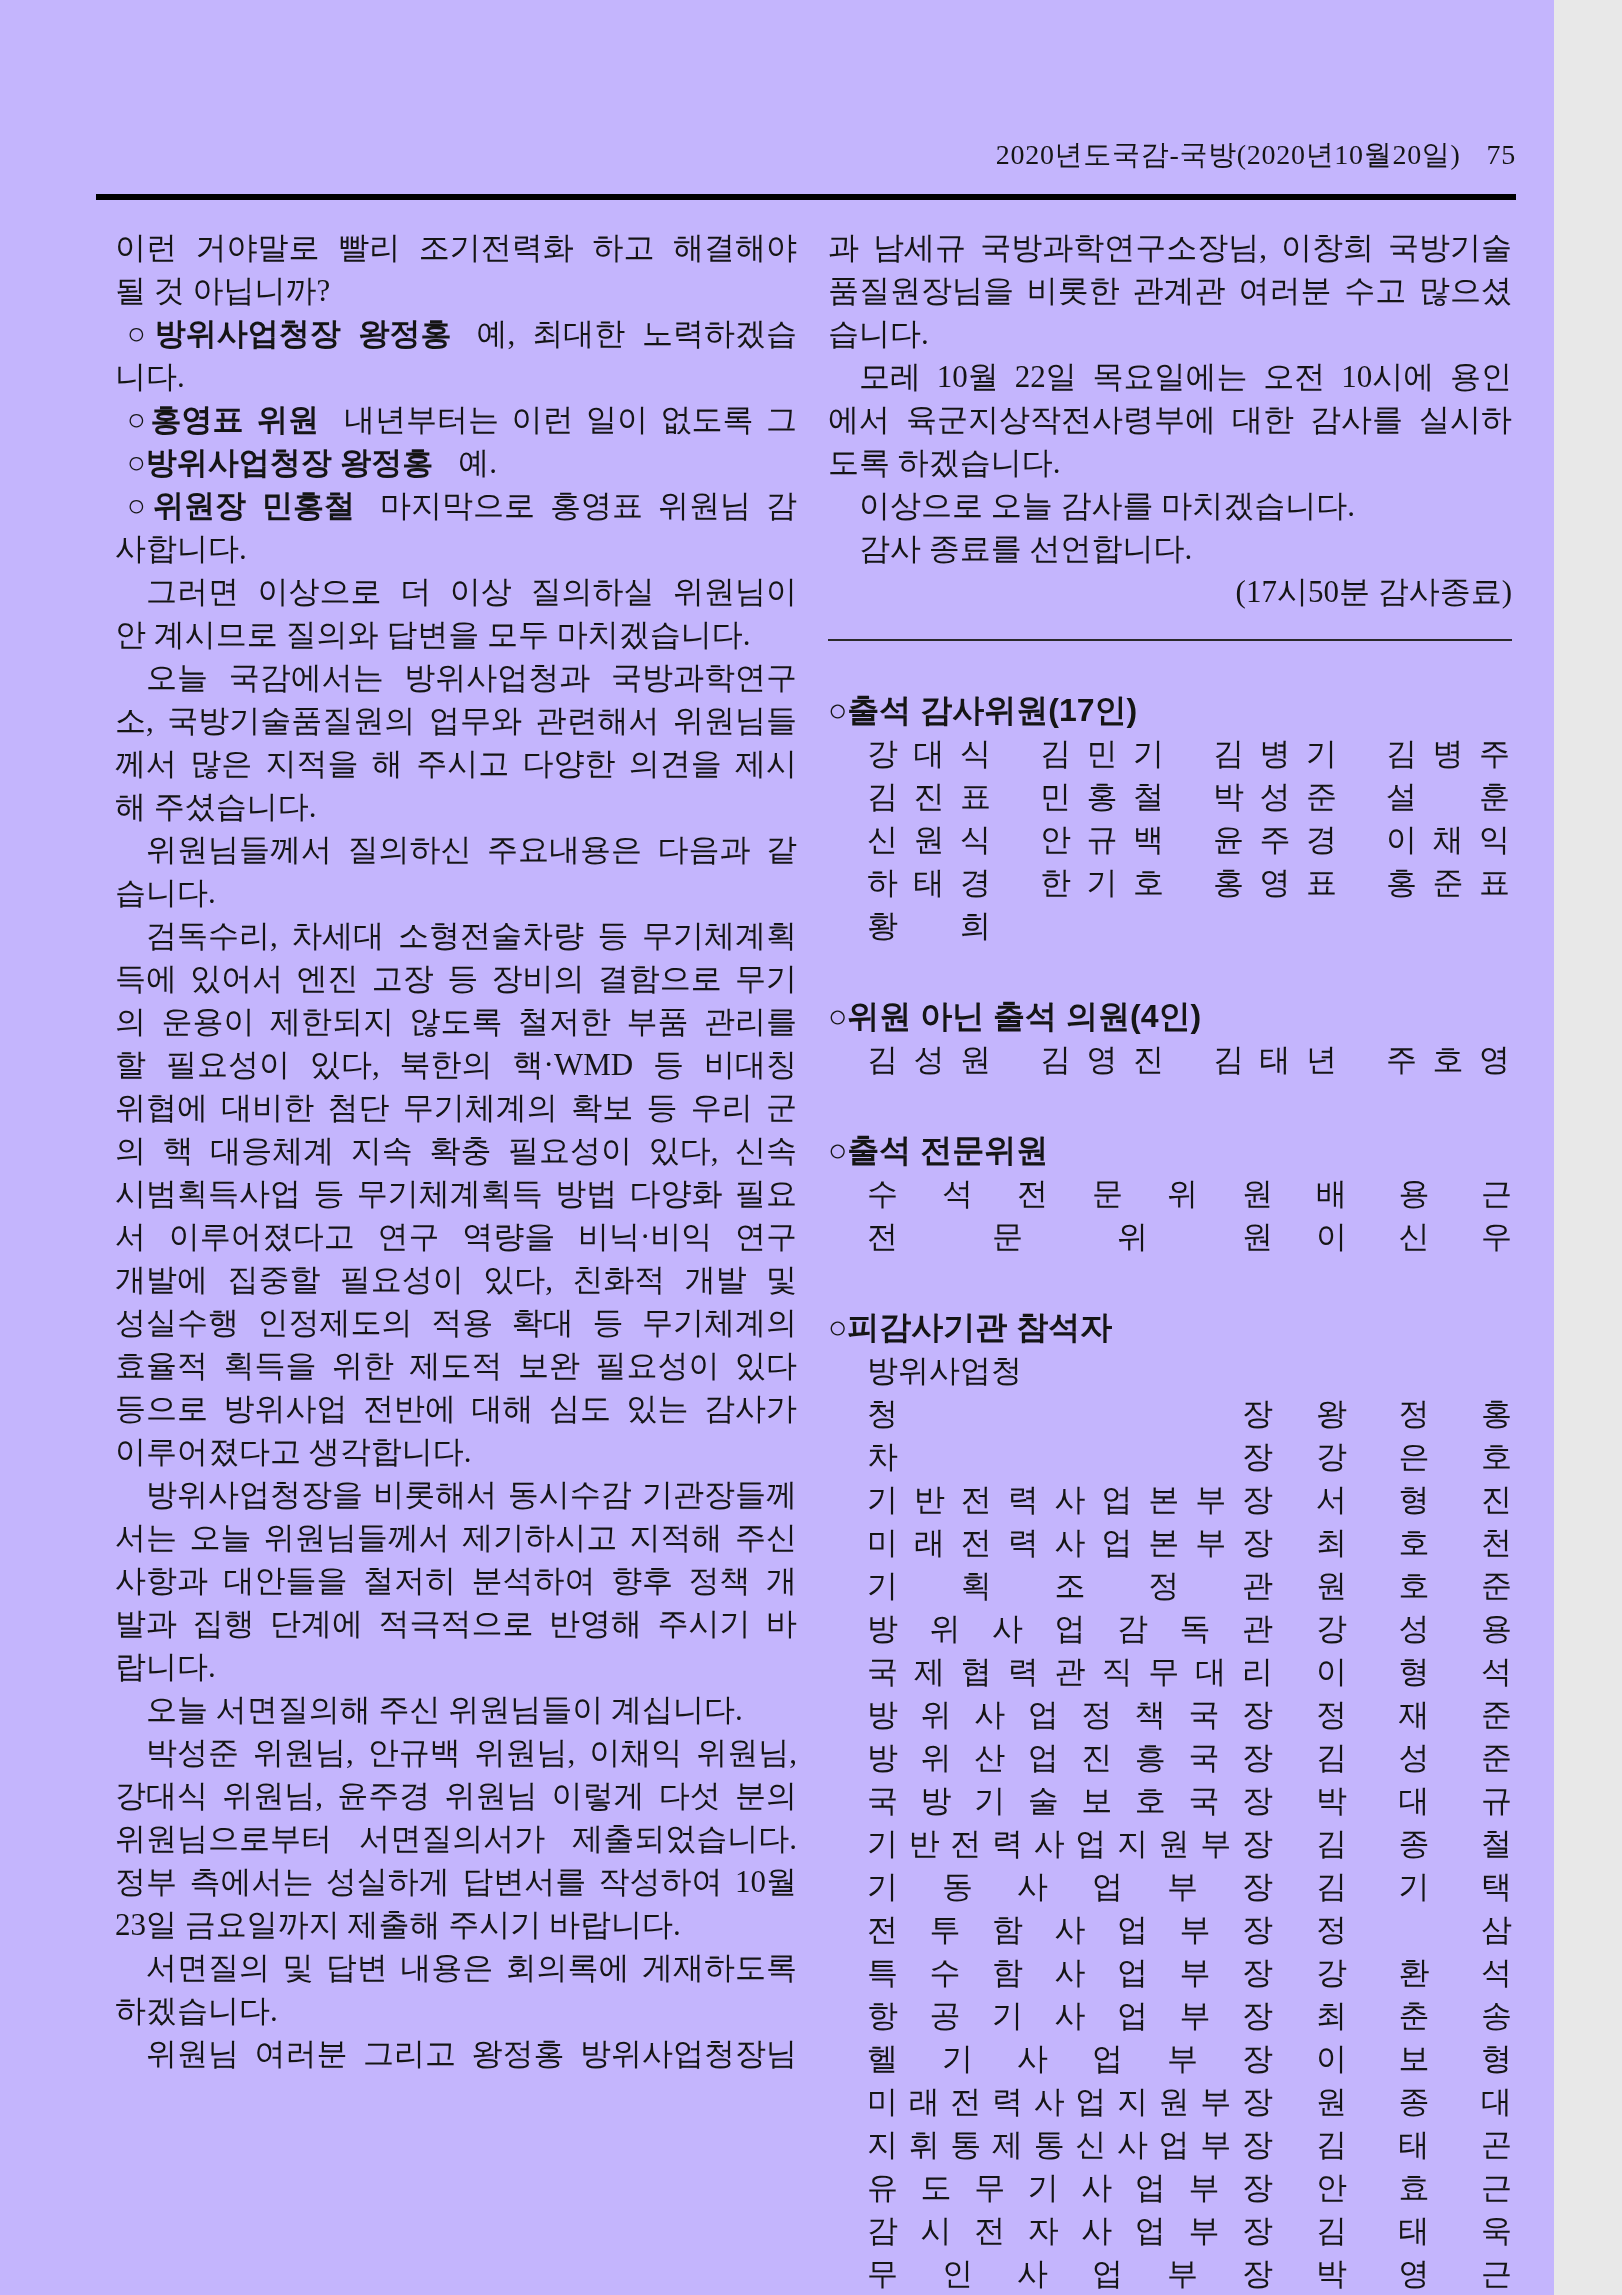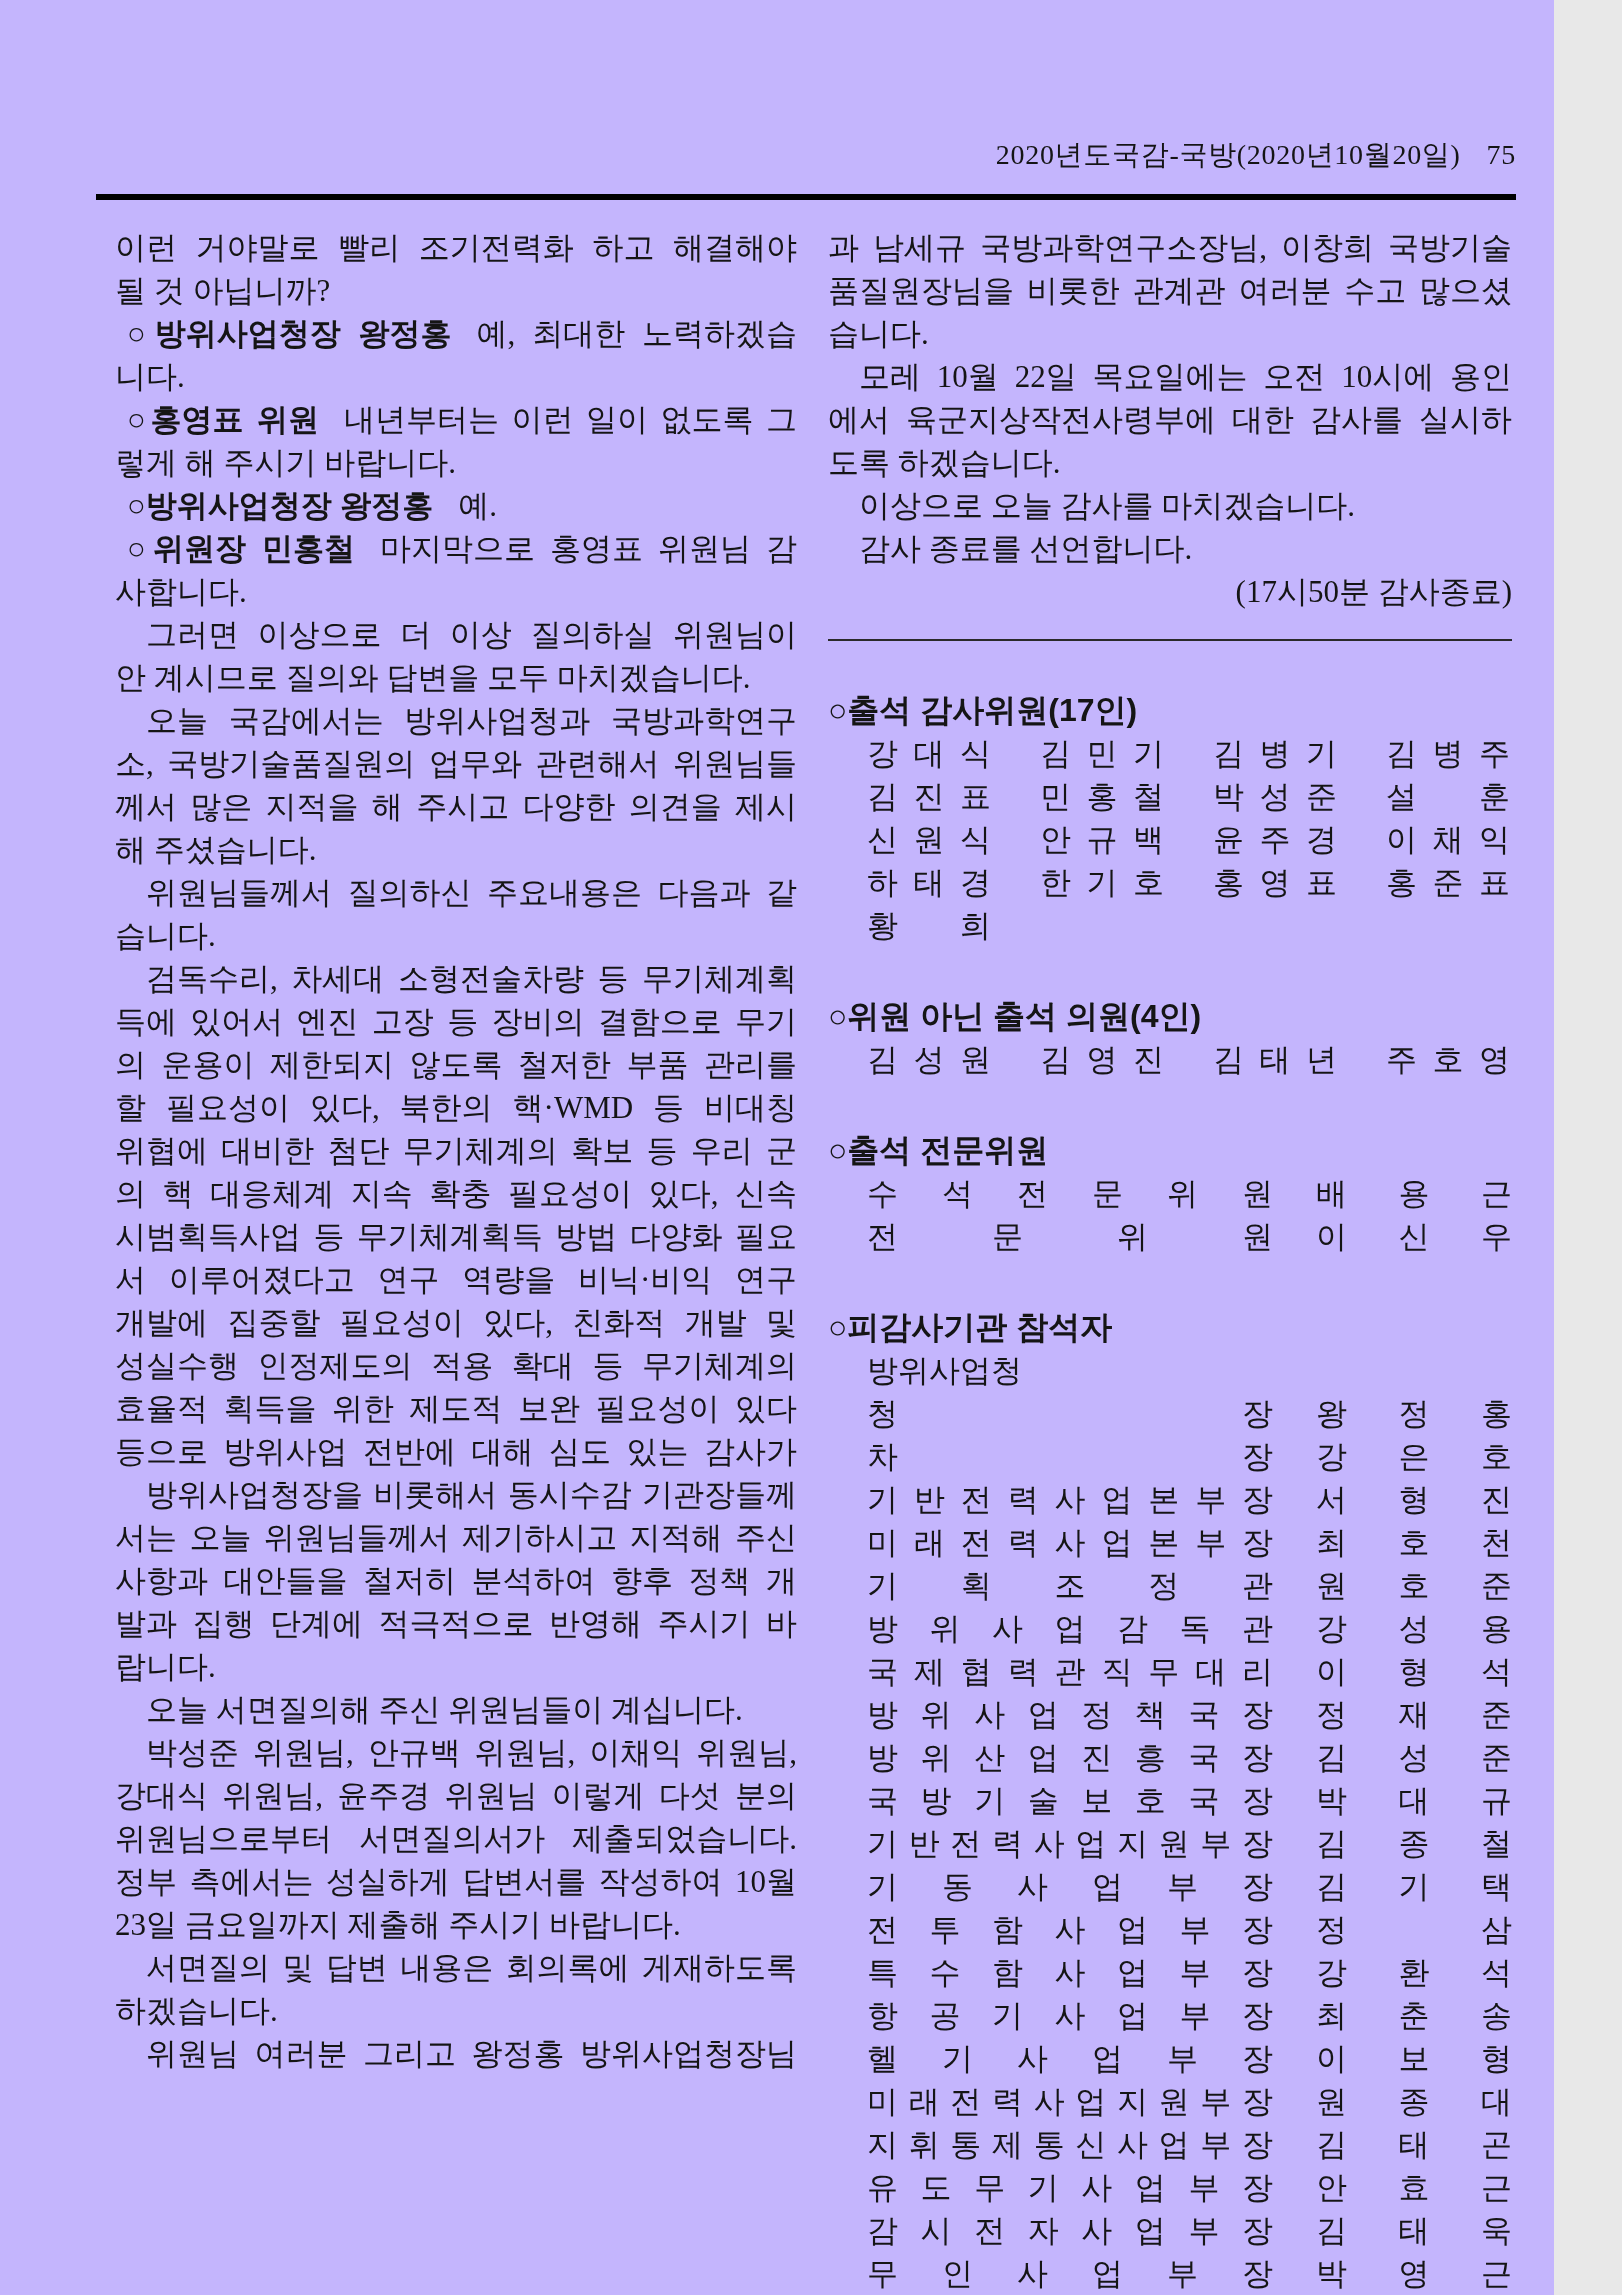--- a/index.html
+++ b/index.html
@@ -57,21 +57,20 @@
   <div class="header">
     <span>2020년도국감-국방(2020년10월20일)</span><span class="pgnum">75</span>
   </div>
   <div class="headrule"></div>
   <div class="col col-left" id="col-left">
       <div class="line j">이런 거야말로 빨리 조기전력화 하고 해결해야</div>
       <div class="line">될 것 아닙니까?</div>
       <div class="line j"><span class="speaker">○방위사업청장 왕정홍</span>예, 최대한 노력하겠습</div>
       <div class="line">니다.</div>
       <div class="line j"><span class="speaker">○홍영표 위원</span>내년부터는 이런 일이 없도록 그</div>
-      <div class="line">렇게 해 주시기 바랍니다.</div>
       <div class="line"><span class="speaker">○방위사업청장 왕정홍</span>예.</div>
       <div class="line j"><span class="speaker">○위원장 민홍철</span>마지막으로 홍영표 위원님 감</div>
       <div class="line">사합니다.</div>
       <div class="line j ind">그러면 이상으로 더 이상 질의하실 위원님이</div>
       <div class="line">안 계시므로 질의와 답변을 모두 마치겠습니다.</div>
       <div class="line j ind">오늘 국감에서는 방위사업청과 국방과학연구</div>
       <div class="line j">소, 국방기술품질원의 업무와 관련해서 위원님들</div>
       <div class="line j">께서 많은 지적을 해 주시고 다양한 의견을 제시</div>
       <div class="line">해 주셨습니다.</div>
       <div class="line j ind">위원님들께서 질의하신 주요내용은 다음과 같</div>
@@ -81,20 +80,21 @@
       <div class="line j">의 운용이 제한되지 않도록 철저한 부품 관리를</div>
       <div class="line j">할 필요성이 있다, 북한의 핵·WMD 등 비대칭</div>
       <div class="line j">위협에 대비한 첨단 무기체계의 확보 등 우리 군</div>
       <div class="line j">의 핵 대응체계 지속 확충 필요성이 있다, 신속</div>
       <div class="line j">시범획득사업 등 무기체계획득 방법 다양화 필요</div>
       <div class="line j">서 이루어졌다고 연구 역량을 비닉·비익 연구</div>
       <div class="line j">개발에 집중할 필요성이 있다, 친화적 개발 및</div>
       <div class="line j">성실수행 인정제도의 적용 확대 등 무기체계의</div>
       <div class="line j">효율적 획득을 위한 제도적 보완 필요성이 있다</div>
       <div class="line j">등으로 방위사업 전반에 대해 심도 있는 감사가</div>
+      <div class="line">이루어졌다고 생각합니다.</div>
       <div class="line j ind">방위사업청장을 비롯해서 동시수감 기관장들께</div>
       <div class="line j">서는 오늘 위원님들께서 제기하시고 지적해 주신</div>
       <div class="line j">사항과 대안들을 철저히 분석하여 향후 정책 개</div>
       <div class="line j">발과 집행 단계에 적극적으로 반영해 주시기 바</div>
       <div class="line">랍니다.</div>
       <div class="line ind">오늘 서면질의해 주신 위원님들이 계십니다.</div>
       <div class="line j ind">박성준 위원님, 안규백 위원님, 이채익 위원님,</div>
       <div class="line j">강대식 위원님, 윤주경 위원님 이렇게 다섯 분의</div>
       <div class="line j">위원님으로부터 서면질의서가 제출되었습니다.</div>
       <div class="line j">정부 측에서는 성실하게 답변서를 작성하여 10월</div>

